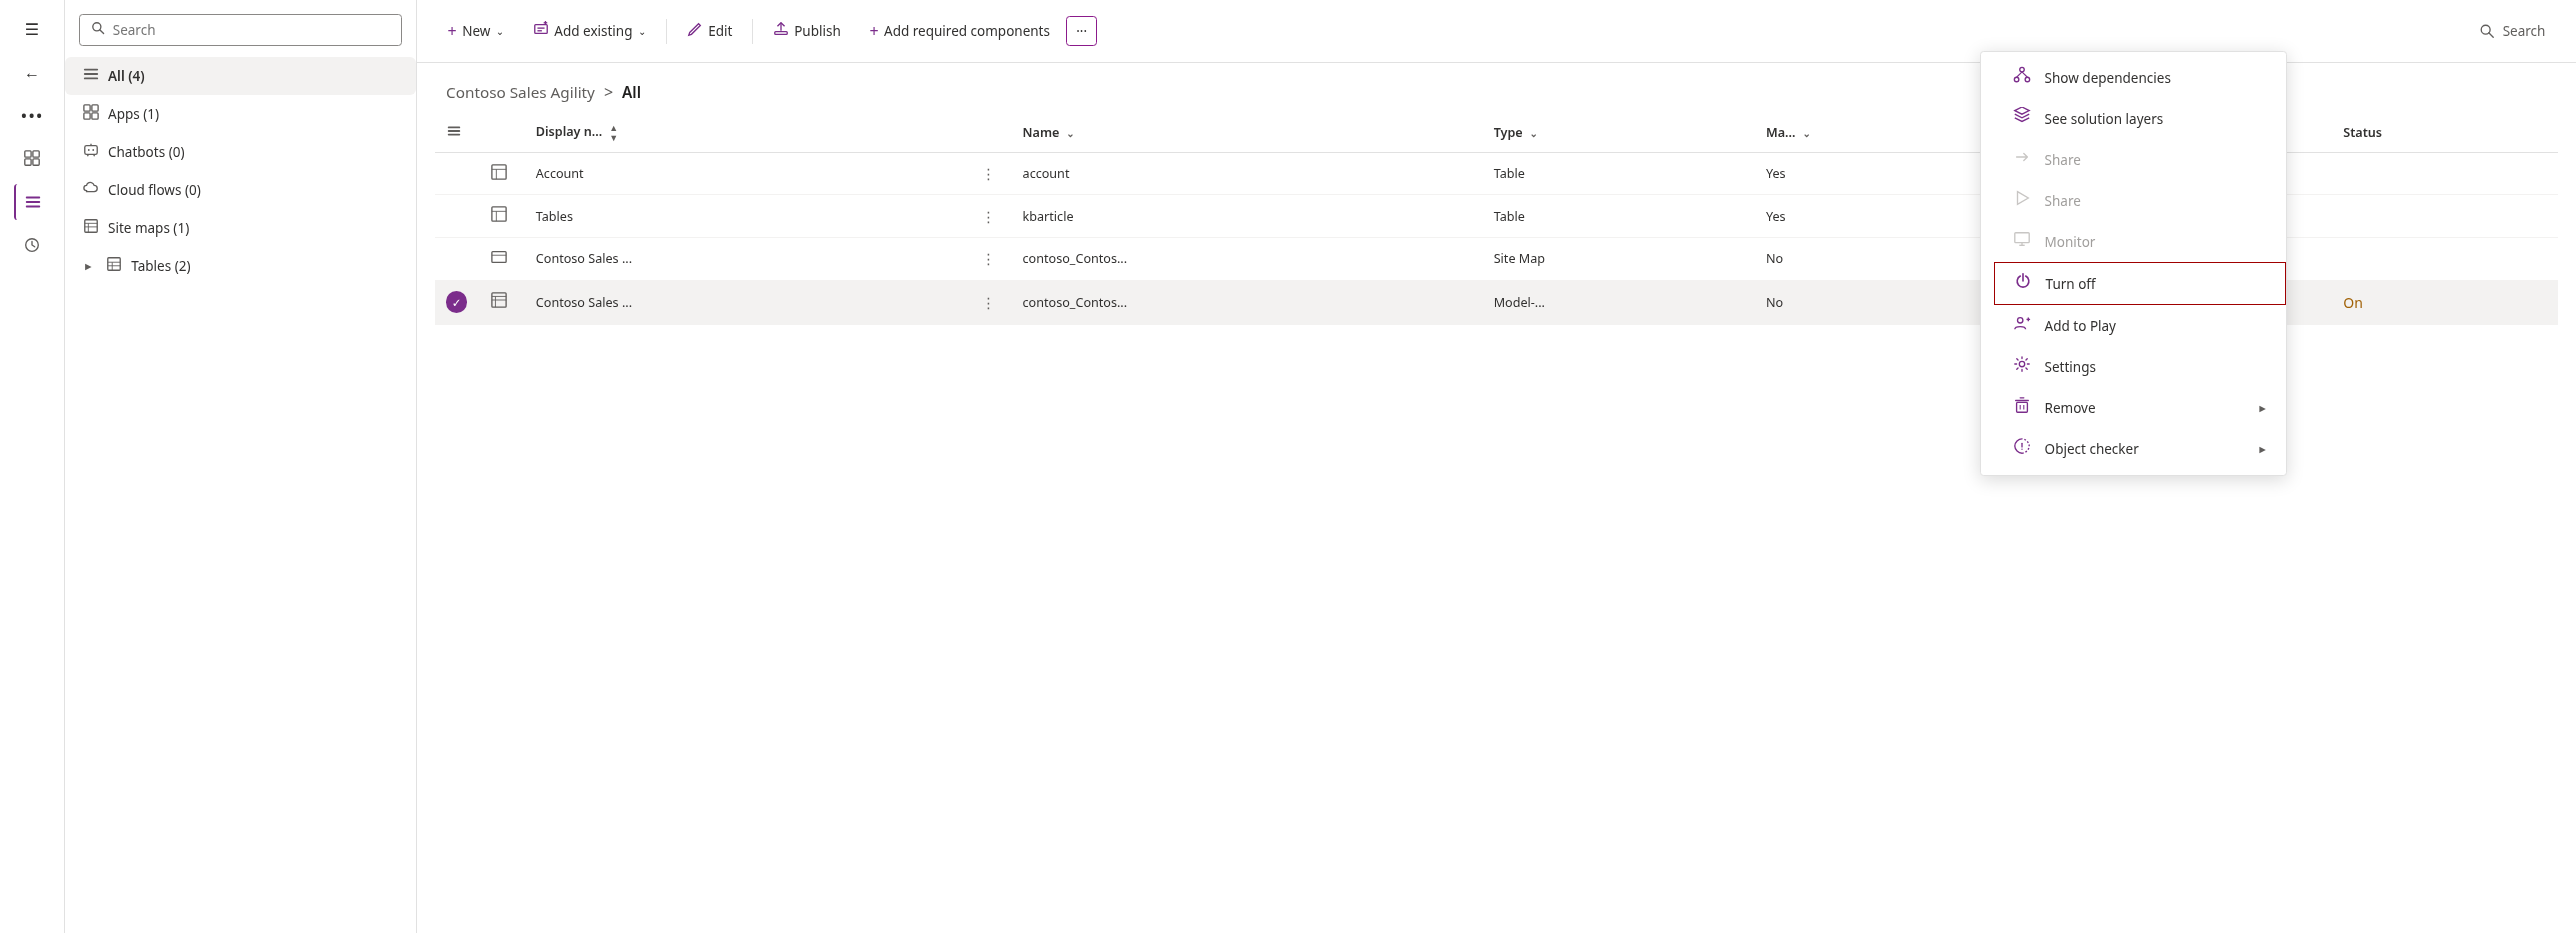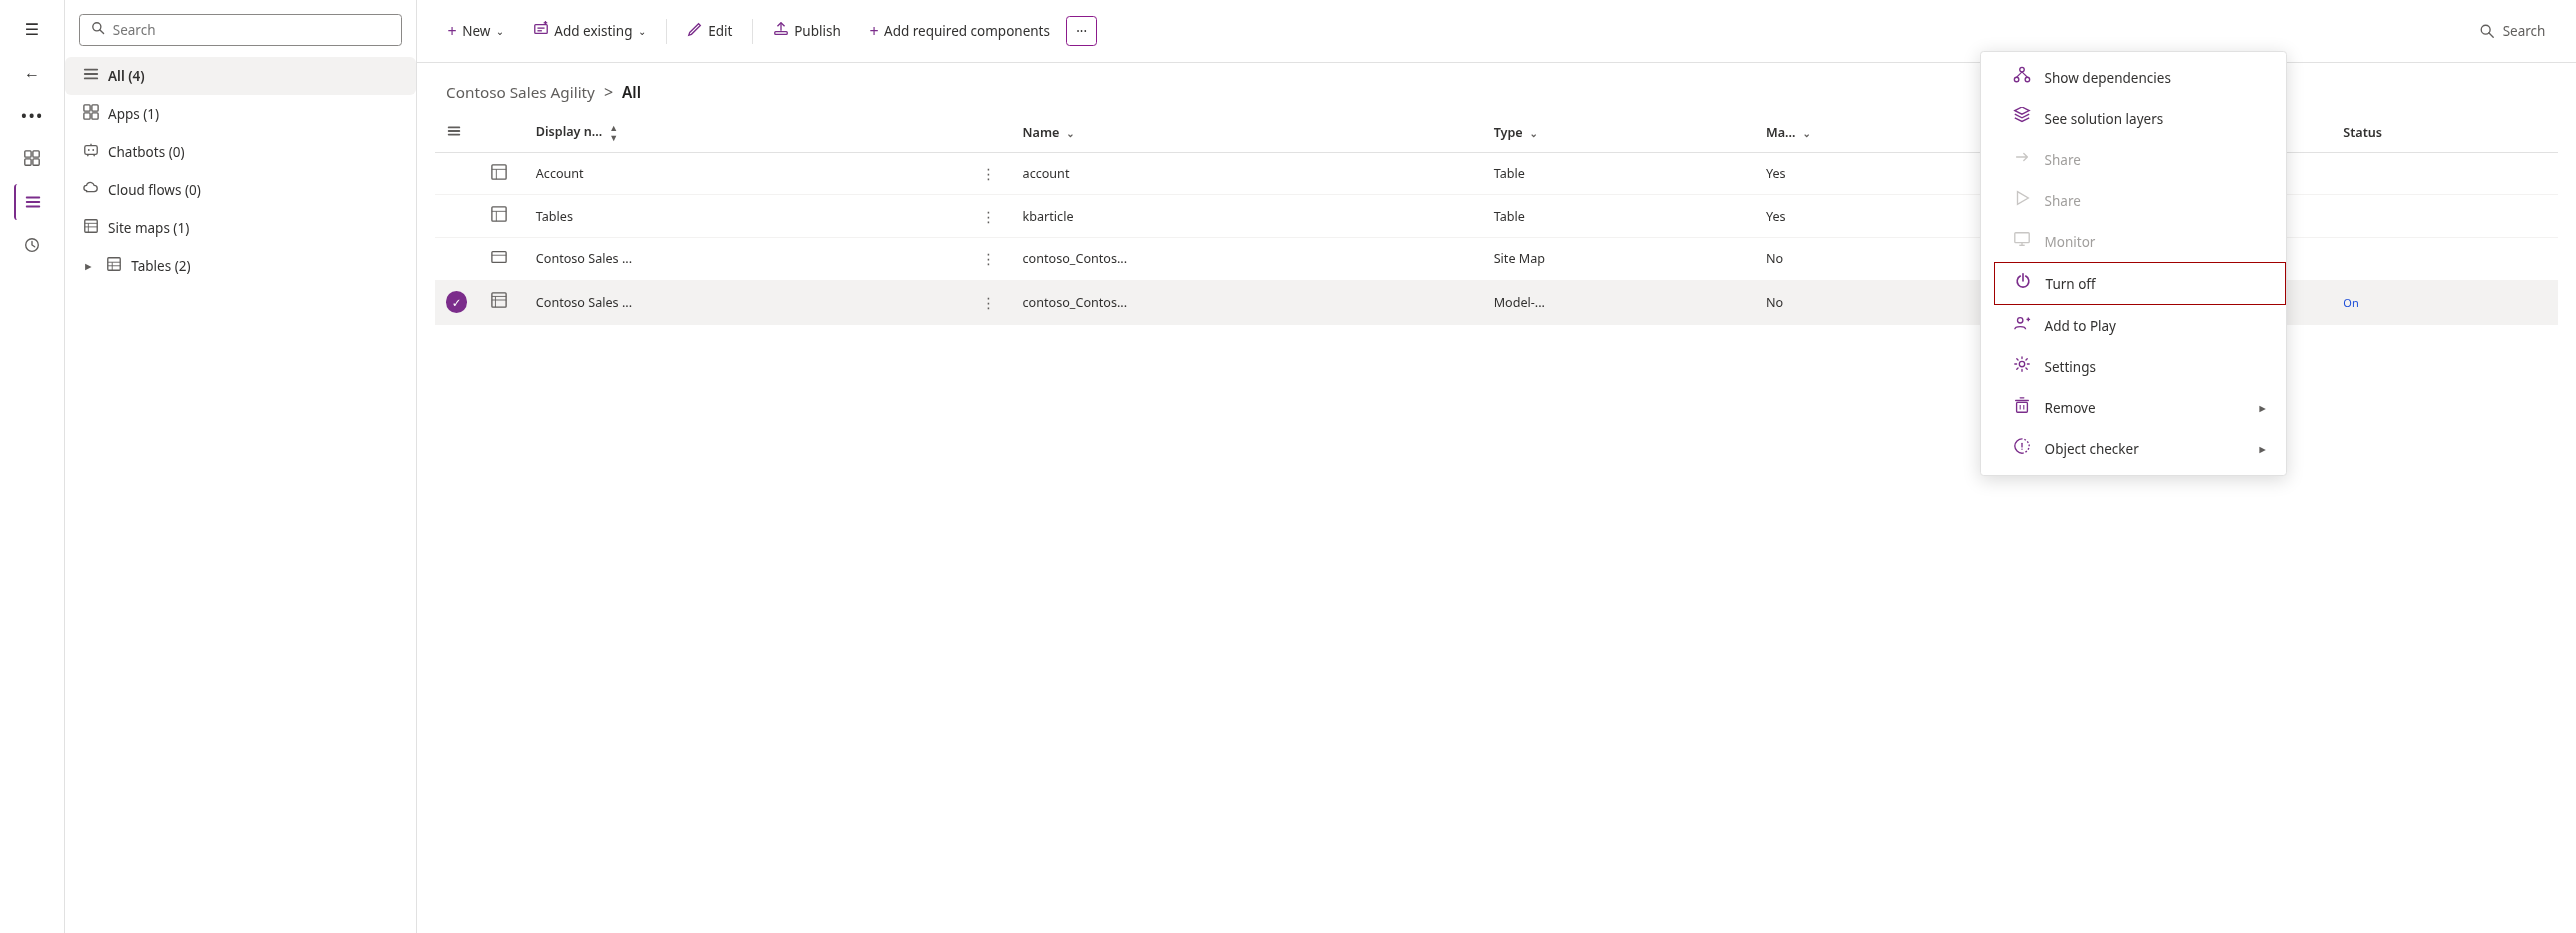--- a/index.html
+++ b/index.html
@@ -242,22 +242,22 @@
       color: #fff;
       font-size: 11.7px;
     }
     .row-dots {
       color: #605e5c;
       cursor: pointer;
       font-size: 14.4px;
       padding: 1.8px 5.4px;
     }
     .status-on {
-      color: #1d4ed8;
-      font-size: 11px;
+      color: #a16207;
+      font-size: 14px;
     }
 
     
     .context-menu {
       position: absolute;
       top: 51px;
       right: 289px;
       width: 307px;
       background: #fff;
       border: 0.9px solid #e1e1e1;

